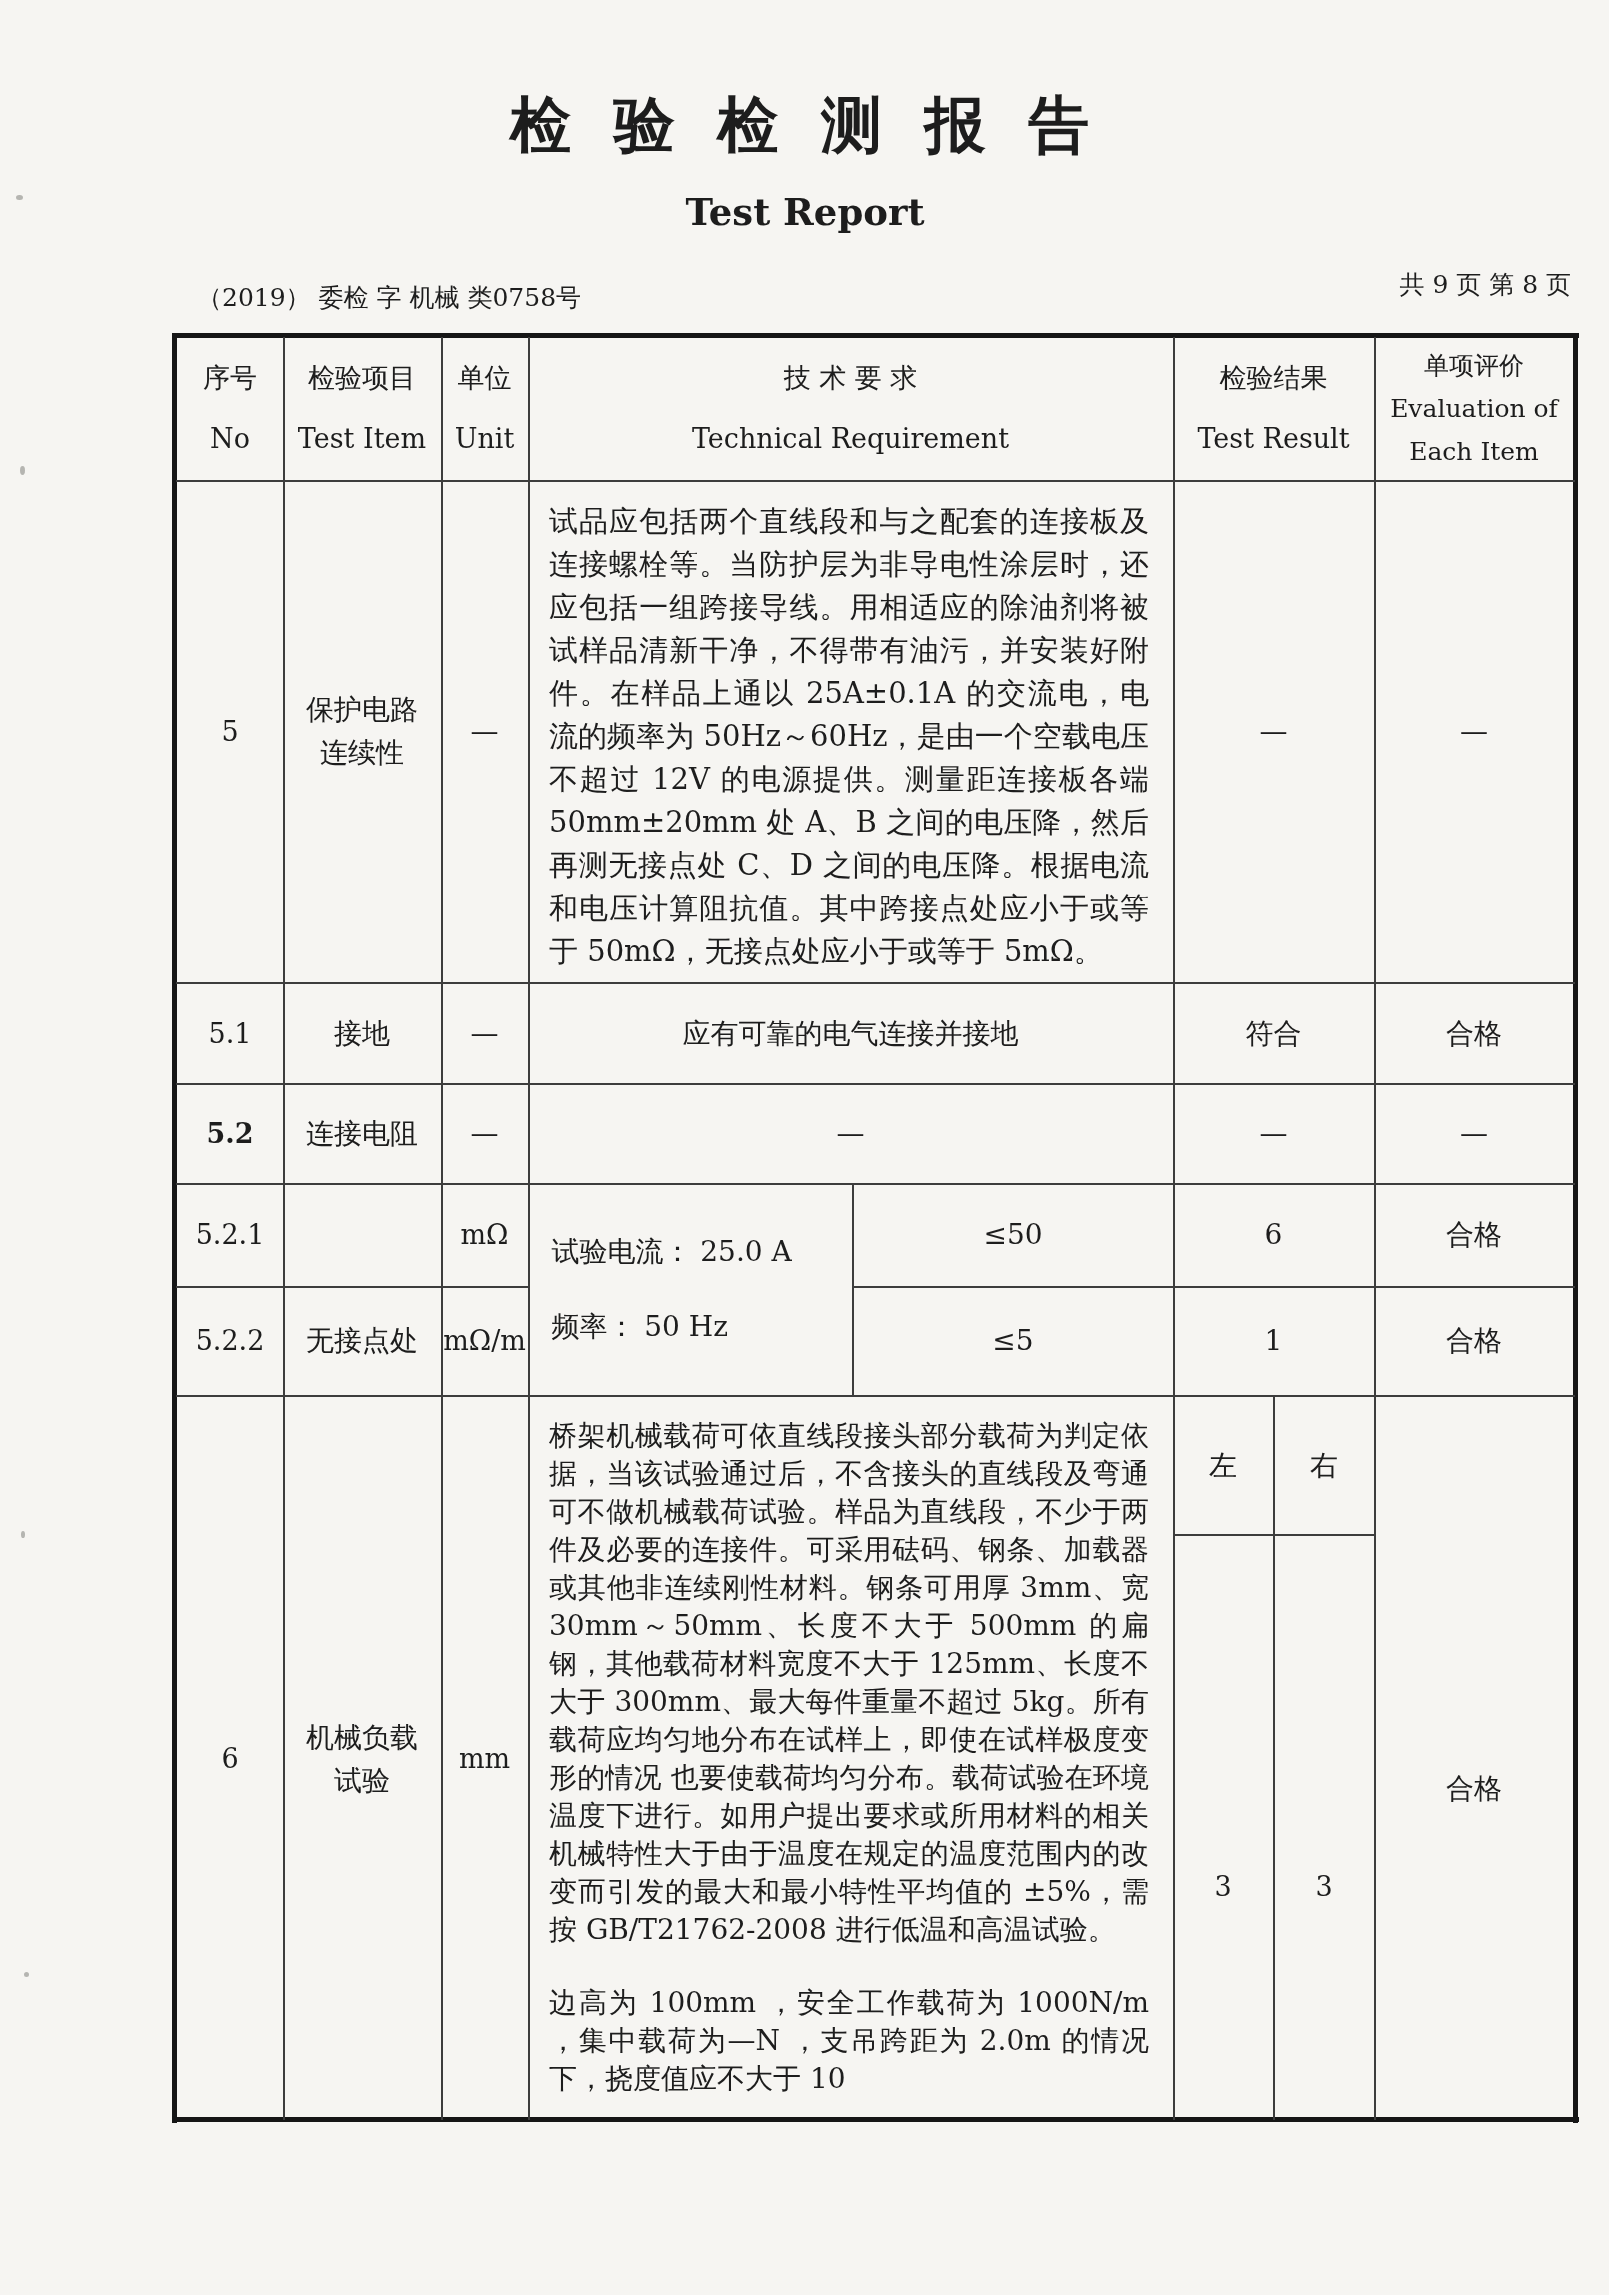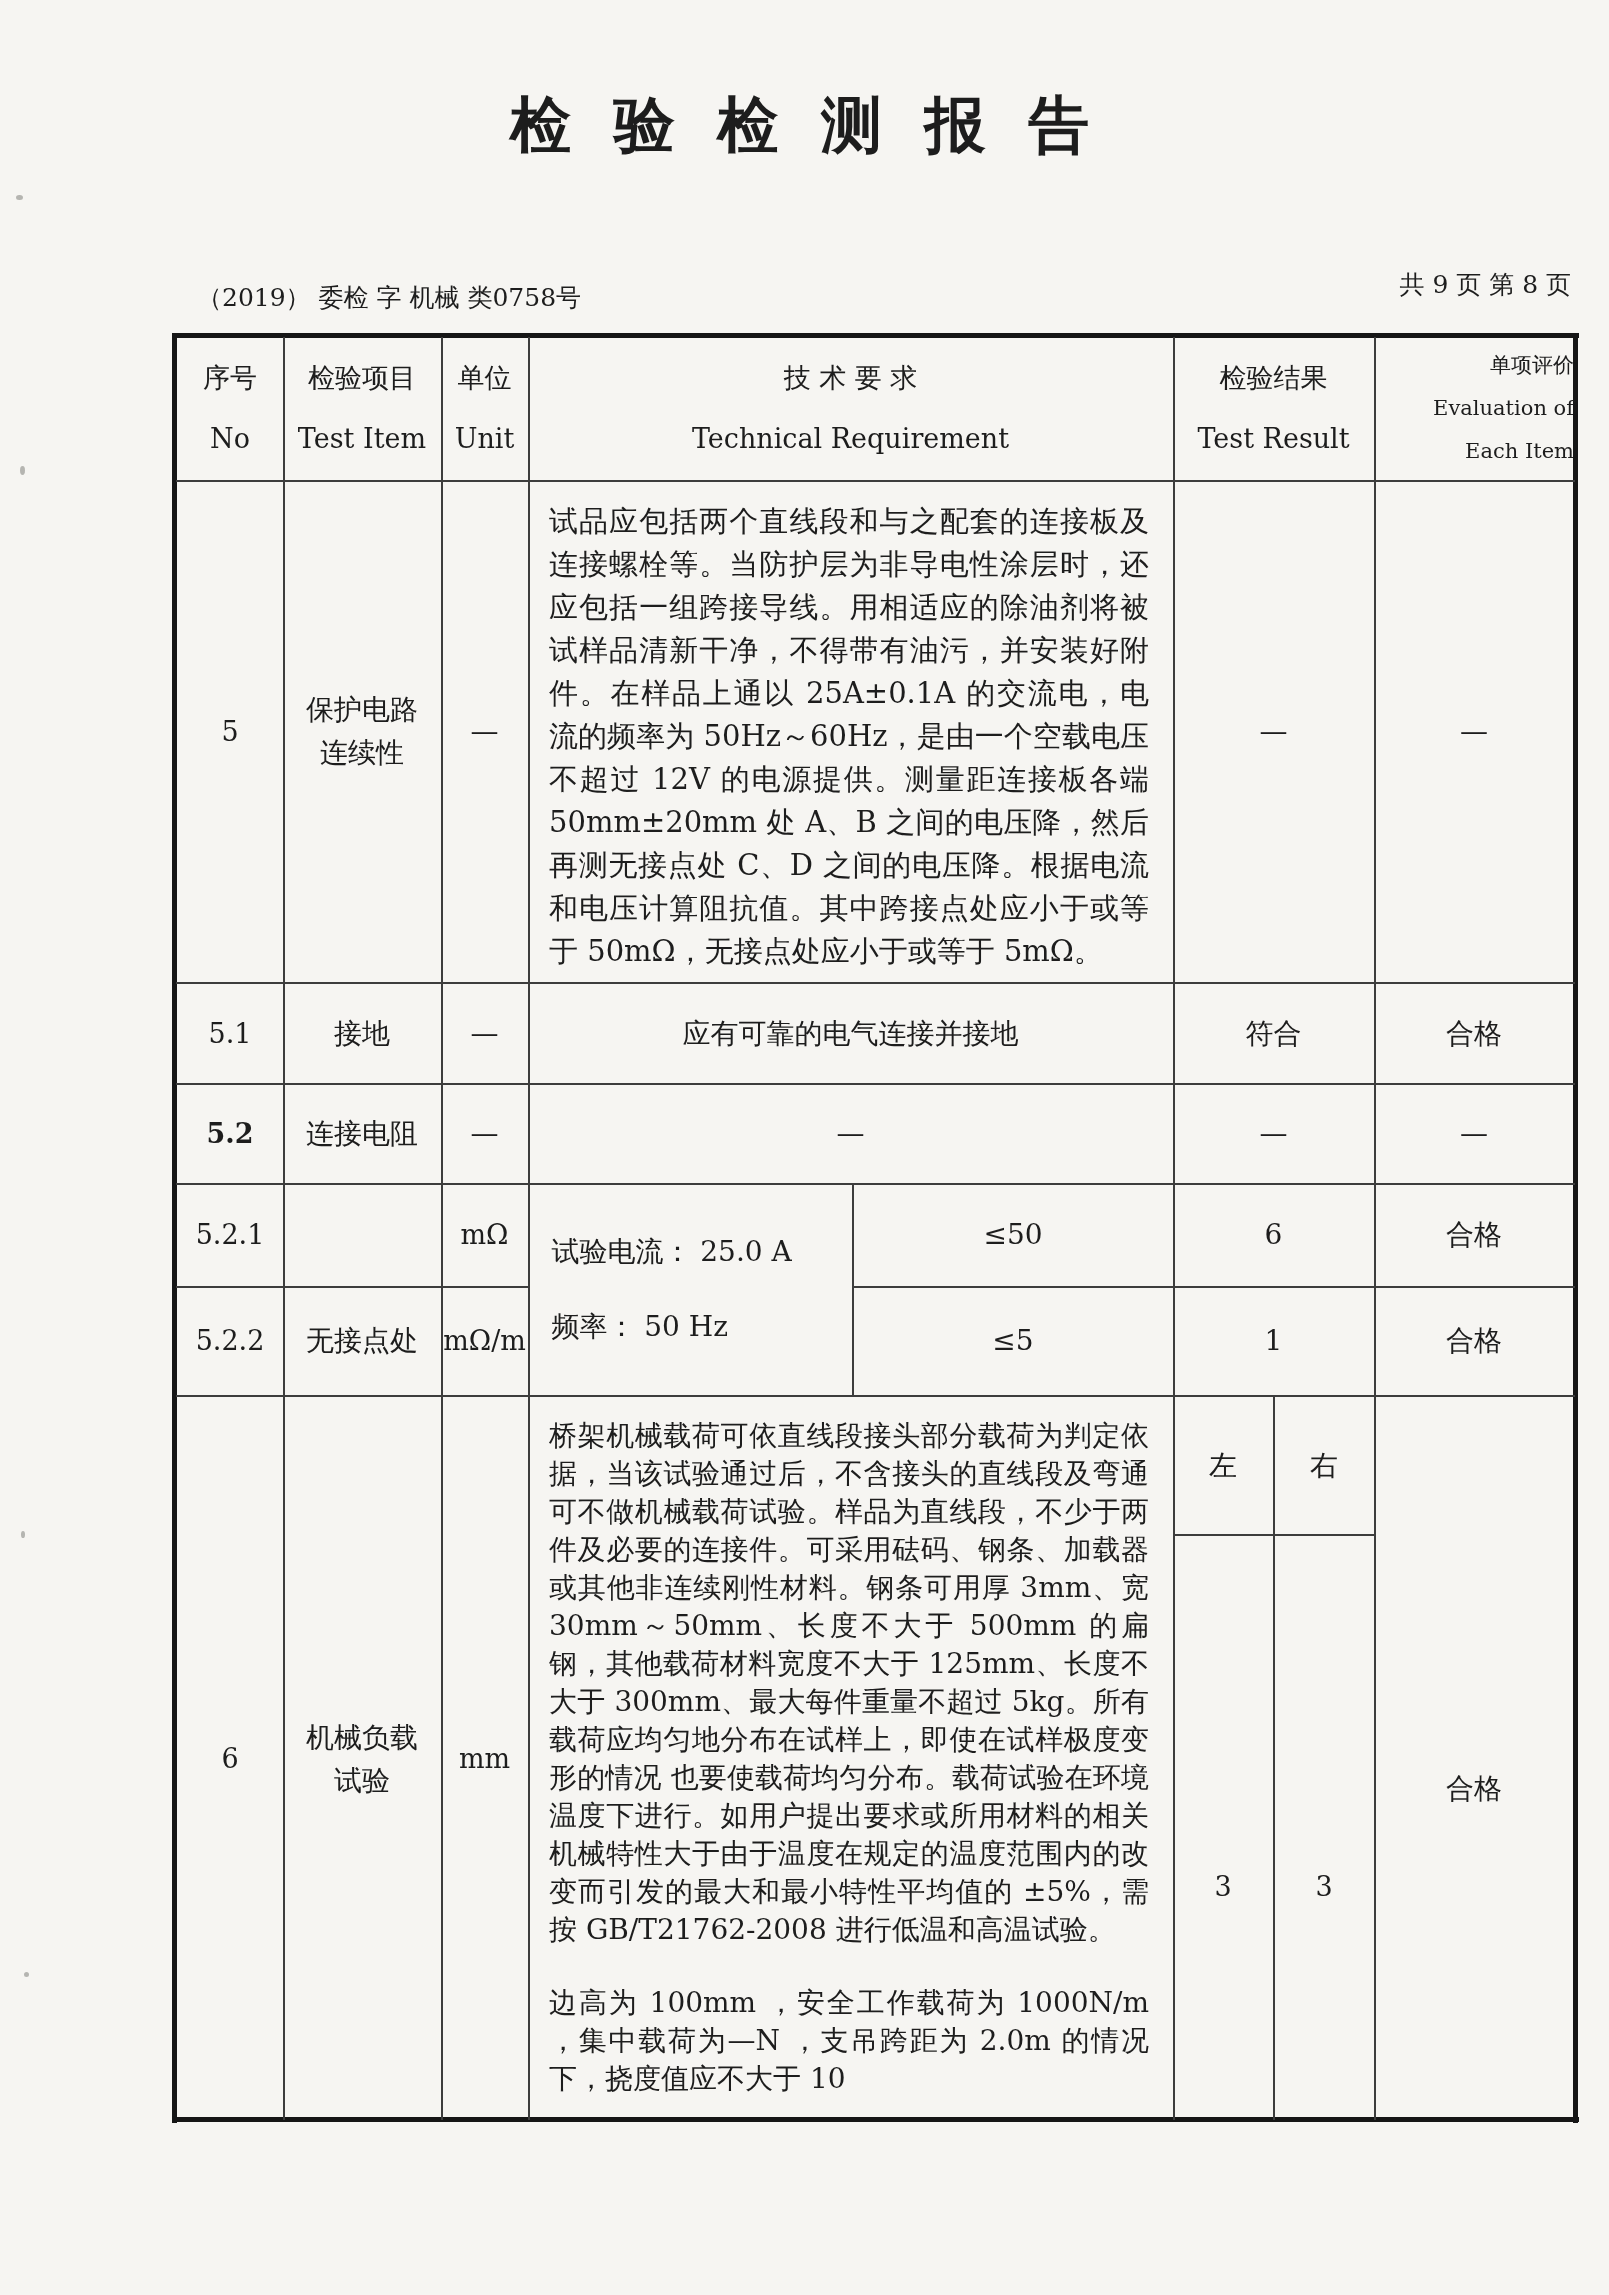--- a/index.html
+++ b/index.html
@@ -14,21 +14,21 @@
   .hl,.vl{position:absolute;background:#3d3d3d;}
   .thick{background:#161616;}
   .cell{
     position:absolute;
     display:flex;flex-direction:column;
     align-items:center;justify-content:center;
     text-align:center;
   }
   .ln{display:block;}
   .hdr{font-size:27px;line-height:61px;}
-  .hdr3{font-size:21px;line-height:43px;align-items:flex-end;}
+  .hdr3{font-size:25px;line-height:43px;}
   .body-txt{font-size:28px;line-height:43px;}
   .num-txt{font-size:27px;}
   .para{
     position:absolute;
     text-align:justify;
     text-justify:inter-ideograph;
   }
   .p5{font-size:29px;line-height:43px;}
   .p6{font-size:28px;line-height:38px;}
   .p6 + .p6{margin-top:35px;}
@@ -54,20 +54,21 @@
 <body>
 
 <div id="page">
 
   <div class="speck" style="left:16px;top:195px;width:6.7px;height:5.3px;"></div>
   <div class="speck" style="left:20px;top:466px;width:5.3px;height:9.4px;"></div>
   <div class="speck" style="left:21.4px;top:1531px;width:4px;height:6.7px;"></div>
   <div class="speck" style="left:24px;top:1972px;width:5.3px;height:5.3px;"></div>
 
   <div class="title-cn">检 验 检 测 报 告</div>
+  <div class="title-en">Test Report</div>
 
   <div class="meta-txt" style="left:197px;top:281px;">（2019） 委检 字 机械 类0758号</div>
   <div class="meta-txt" style="left:1269px;top:268px;width:302px;text-align:right;">共 9 页 第 8 页</div>
 
   <div class="hl thick" style="left:172px;top:333px;width:1407px;height:5.3px;"></div>
   <div class="hl thick" style="left:172px;top:2117px;width:1407px;height:5.3px;"></div>
   <div class="vl thick" style="left:172px;top:333px;width:5.3px;height:1790px;"></div>
   <div class="vl thick" style="left:1573px;top:333px;width:5.3px;height:1790px;"></div>
 
   <div class="vl" style="left:283px;top:337px;width:2px;height:1783px;"></div>

